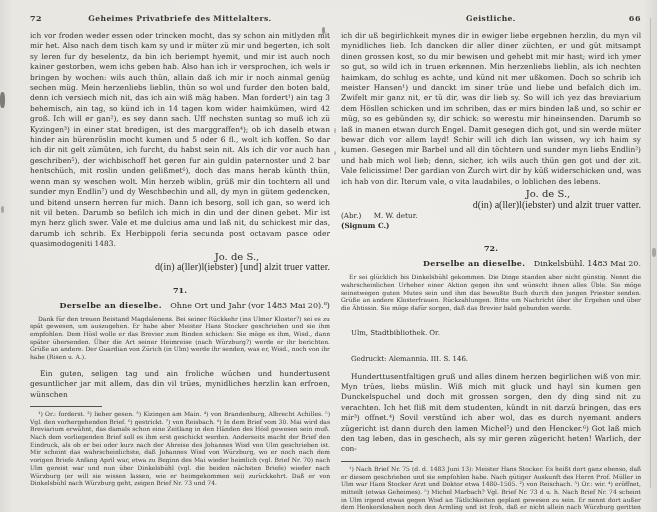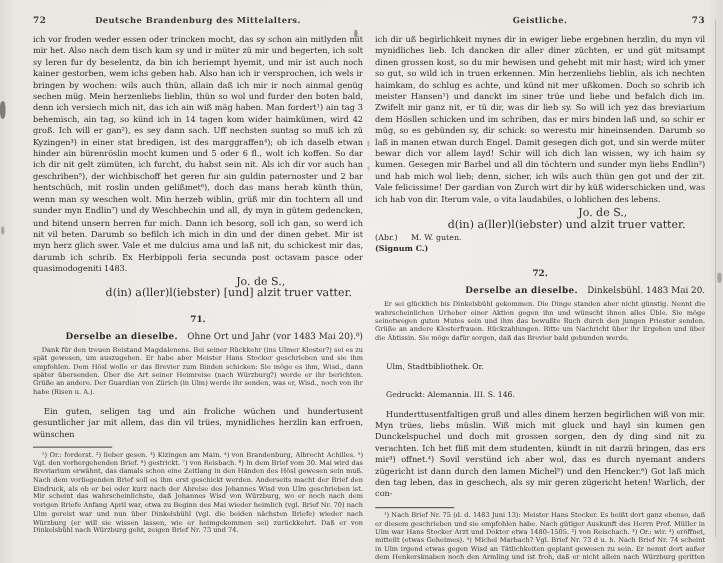--- a/index.html
+++ b/index.html
@@ -27,21 +27,21 @@
 
   p{margin:0;}
   .body{
     font-size:7.4px;line-height:10.4px;text-align:justify;
     margin-top:8px;color:#312e2a;
     text-rendering:optimizeLegibility;
   }
   .body.indent{text-indent:10px;}
   .sig{margin-top:2px;font-size:10px;line-height:10.5px;}
   .sig .sigline1{text-align:center;padding-left:38%;}
-  .sig .sigline2{text-align:left;padding-left:22%;}
+  .sig .sigline2{text-align:right;padding-left:22%;font-family:Liberation Serif, serif;}
   .abrline{font-size:7.2px;line-height:10px;margin-top:1px;}
   .abrline .lbl{margin-right:10px;}
   .signumline{font-size:7.2px;line-height:10px;font-weight:bold;}
 
   .secnum{text-align:center;font-size:8px;font-weight:bold;margin-top:12px;}
   .sechead{text-align:right;font-size:8px;margin-top:5px;white-space:nowrap;}
   .sechead .frak{font-weight:bold;letter-spacing:.3px;margin-right:6px;}
   .summary{
     font-size:6px;line-height:7.7px;text-align:justify;margin-top:5px;
     color:#3a3732;text-indent:8px;
@@ -64,21 +64,21 @@
   .a-blob3{left:652px;top:248px;width:4px;height:9px;opacity:.4;}
 </style>
 </head>
 <body>
 
 <div class="spread">
 
   <div class="page left">
     <div class="pagehead">
       <span class="pnum">72</span>
-      <span class="ptitle">Deutsche Brandenburg des Mittelalters.</span>
+      <span class="ptitle">Geheimes Privatbriefe des Mittelalters.</span>
       <span class="pnum"></span>
     </div>
 
     <p class="body">ich vor froden weder essen oder trincken mocht, das sy schon ain mitlyden mit mir het. Also nach dem tisch kam sy und ir müter zü mir und begerten, ich solt sy leren fur dy beselentz, da bin ich beriempt hyemit, und mir ist auch noch kainer gestorben, wem ichs geben hab. Also han ich ir versprochen, ich wels ir bringen by wochen: wils auch thün, allain daß ich mir ir noch ainmal genüg sechen müg. Mein herzenliebs lieblin, thün so wol und furder den boten bald, denn ich versiech mich nit, das ich ain wiß mäg haben. Man fordert¹) ain tag 3 behemisch, ain tag, so künd ich in 14 tagen kom wider haimkümen, wird 42 groß. Ich will er gan²), es sey dann sach. Uff nechsten suntag so muß ich zü Kyzingen³) in einer stat bredigen, ist des marggraffen⁴); ob ich daselb etwan hinder ain bürenröslin mocht kumen und 5 oder 6 fl., wolt ich koffen. So dar ich dir nit gelt zümüten, ich furcht, du habst sein nit. Als ich dir vor auch han geschriben⁵), der wichbischoff het geren fur ain guldin paternoster und 2 bar hentschüch, mit roslin unden gelißmet⁶), doch das mans herab künth thün, wenn man sy weschen wolt. Min herzeb wiblin, grüß mir din tochtern all und sunder myn Endlin⁷) und dy Weschbechin und all, dy myn in gütem gedencken, und bitend unsern herren fur mich. Dann ich besorg, soll ich gan, so werd ich nit vil beten. Darumb so befilch ich mich in din und der dinen gebet. Mir ist myn herz glich swer. Vale et me dulcius ama und laß nit, du schickest mir das, darumb ich schrib. Ex Herbippoli feria secunda post octavam pasce oder quasimodogeniti 1483.</p>
 
     <div class="sig">
       <div class="sigline1">Jo. de S.,</div>
       <div class="sigline2">d(in) a(ller)l(iebster) [und] alzit truer vatter.</div>
     </div>
 
@@ -93,33 +93,33 @@
     <p class="body indent">Ein guten, seligen tag und ain froliche wüchen und hundertusent gesuntlicher jar mit allem, das din vil trües, mynidliches herzlin kan erfroen, wünschen</p>
 
     <div class="footrule"></div>
     <p class="footnotes">¹) Or.: forderst. ²) lieber gesen. ³) Kizingen am Main. ⁴) von Brandenburg, Albrecht Achilles. ⁵) Vgl. den vorhergehenden Brief. ⁶) gestrickt. ⁷) von Reisbach. ⁸) In dem Brief vom 30. Mai wird das Breviarium erwähnt, das damals schon eine Zeitlang in den Händen des Hösl gewesen sein muß. Nach dem vorliegenden Brief soll es ihm erst geschickt werden. Anderseits macht der Brief den Eindruck, als ob er bei oder kurz nach der Abreise des Johannes Wisd von Ulm geschrieben ist. Mir scheint das wahrscheinlichste, daß Johannes Wisd von Würzburg, wo er noch nach dem vorigen Briefe Anfang April war, etwa zu Beginn des Mai wieder heimlich (vgl. Brief Nr. 70) nach Ulm gereist war und nun über Dinkelsbühl (vgl. die beiden nächsten Briefe) wieder nach Würzburg (er will sie wissen lassen, wie er heimgekommen sei) zurückkehrt. Daß er von Dinkelsbühl nach Würzburg geht, zeigen Brief Nr. 73 und 74.</p>
   </div>
 
   <div class="page right">
     <div class="pagehead">
       <span class="pnum"></span>
       <span class="ptitle">Geistliche.</span>
-      <span class="pnum r">73</span>
+      <span class="pnum r">66</span>
     </div>
 
     <p class="body">ich dir uß begirlichkeit mynes dir in ewiger liebe ergebnen herzlin, du myn vil mynidliches lieb. Ich dancken dir aller diner züchten, er und güt mitsampt dinen grossen kost, so du mir bewisen und gehebt mit mir hast; wird ich ymer so gut, so wild ich in truen erkennen. Min herzenliebs lieblin, als ich nechten haimkam, do schlug es achte, und künd nit mer ußkomen. Doch so schrib ich meister Hansen¹) und danckt im siner trüe und liebe und befalch dich im. Zwifelt mir ganz nit, er tü dir, was dir lieb sy. So will ich yez das breviarium dem Hösllen schicken und im schriben, das er mirs binden laß und, so schir er müg, so es gebünden sy, dir schick: so werestu mir hineinsenden. Darumb so laß in manen etwan durch Engel. Damit gesegen dich got, und sin werde müter bewar dich vor allem layd! Schir will ich dich lan wissen, wy ich haim sy kumen. Gesegen mir Barbel und all din töchtern und sunder myn liebs Endlin²) und hab mich wol lieb; denn, sicher, ich wils auch thün gen got und der zit. Vale felicissime! Der gardian von Zurch wirt dir by küß widerschicken und, was ich hab von dir. Iterum vale, o vita laudabiles, o loblichen des lebens.</p>
 
     <div class="sig">
       <div class="sigline1">Jo. de S.,</div>
       <div class="sigline2">d(in) a(ller)l(iebster) und alzit truer vatter.</div>
     </div>
 
     <p class="abrline">
       <span class="lbl">(Abr.)</span>
-      <span>M. W. guten.</span>
+      <span>M. W. detur.</span>
     </p>
     <p class="signumline">(Signum C.)</p>
 
     <div class="secnum">72.</div>
     <div class="sechead">
       <span class="frak">Derselbe an dieselbe.</span>
       <span>Dinkelsbühl.  1483 Mai 20.</span>
     </div>
 
     <p class="summary">Er sei glücklich bis Dinkelsbühl gekommen. Die Dinge standen aber nicht günstig. Nennt die wahrscheinlichen Urheber einer Aktion gegen ihn und wünscht ihnen alles Üble. Sie möge seinetwegen guten Mutes sein und ihm das bewußte Buch durch den jungen Priester senden. Grüße an andere Klosterfrauen. Rückzahlungen. Bitte um Nachricht über ihr Ergehen und über die Äbtissin. Sie möge dafür sorgen, daß das Brevier bald gebunden werde.</p>

